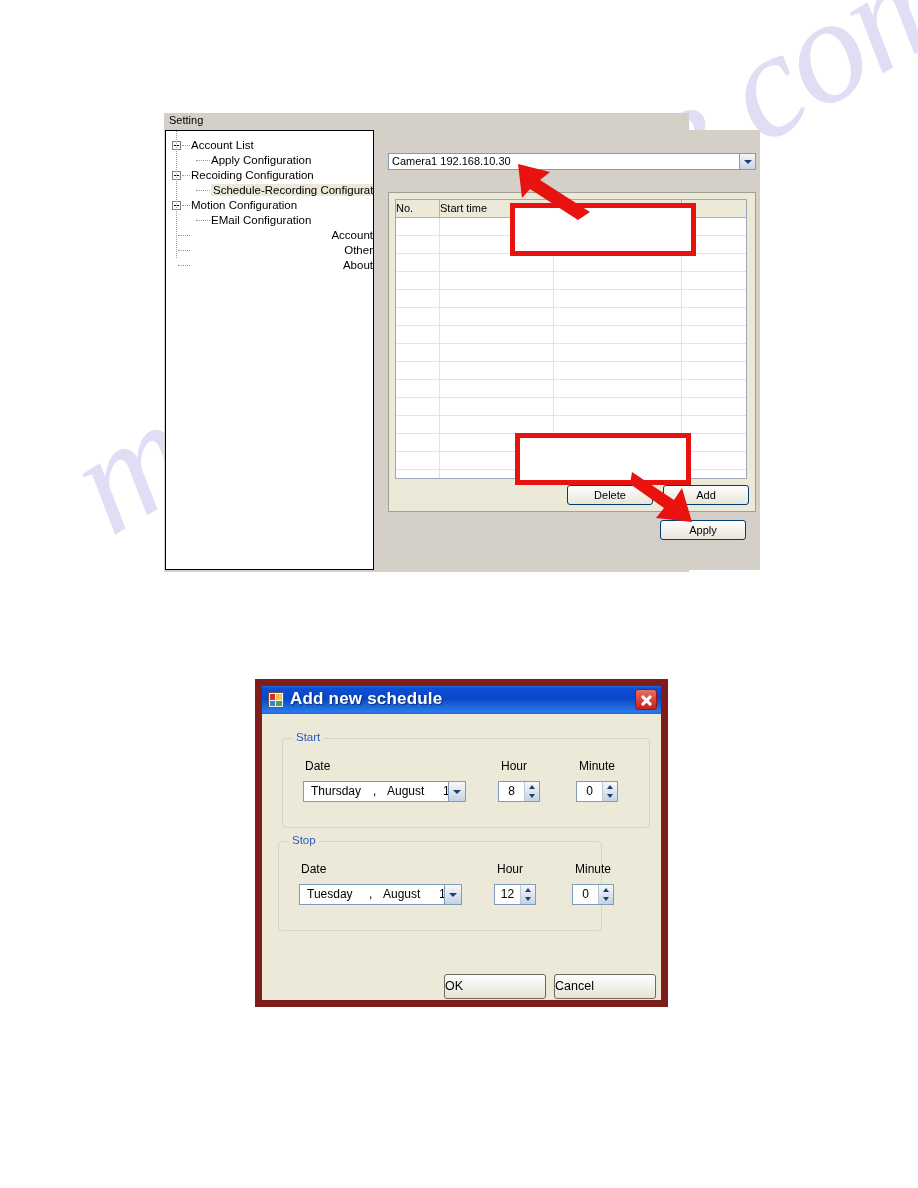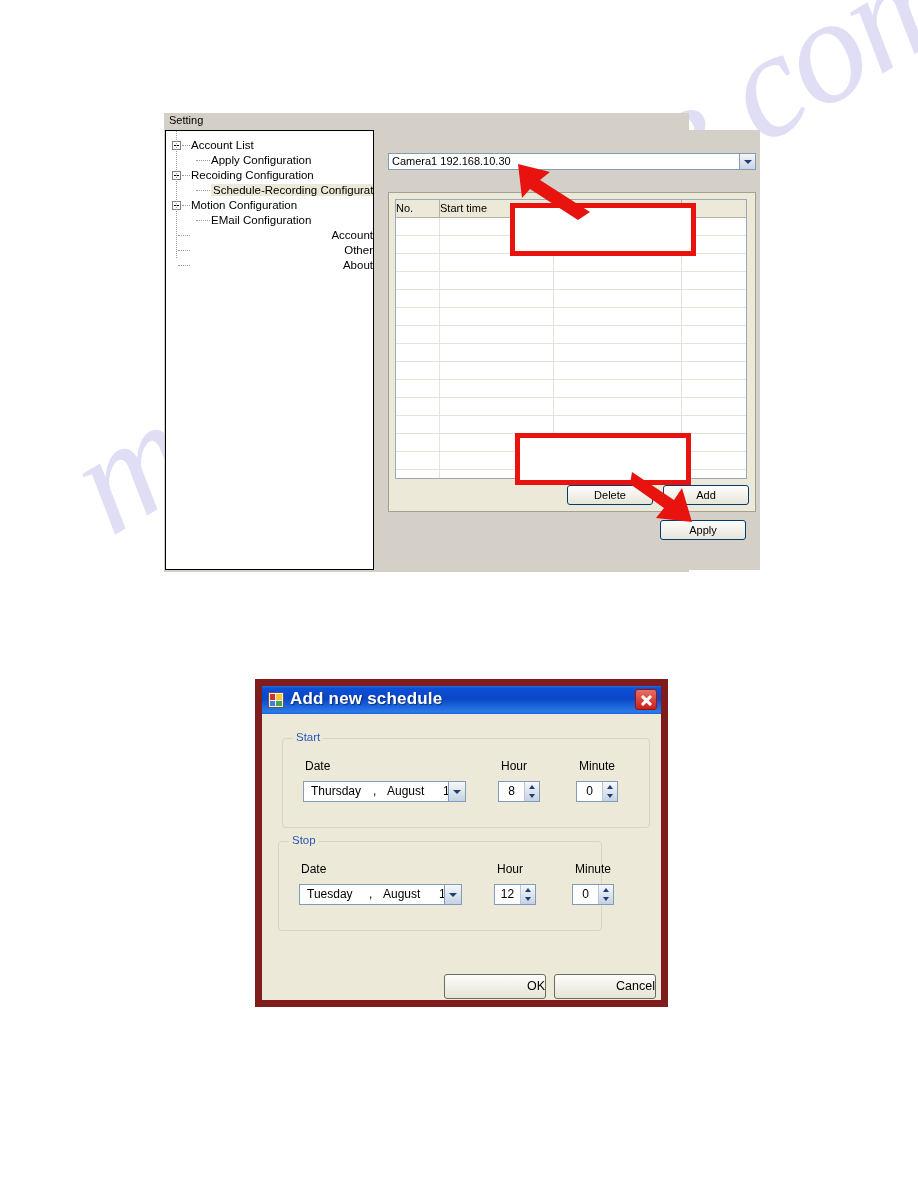--- a/index.html
+++ b/index.html
@@ -429,21 +429,21 @@
 
   .dlg-btn {
     position: absolute;
     height: 25px;
     line-height: 23px;
     background: linear-gradient(#fdfdfd, #e6e3d4);
     border: 1px solid #6b6b5e;
     border-radius: 3px;
     font-size: 12.5px;
     color: #000;
-    text-align: right;
+    text-align: left;
     box-sizing: border-box;
   }
   .btn-ok     { left: 182px; top: 288px; width: 102px; }
   .btn-cancel { left: 292px; top: 288px; width: 102px; }
 </style>
 </head>
 <body>
 
 <div id="page">
 

